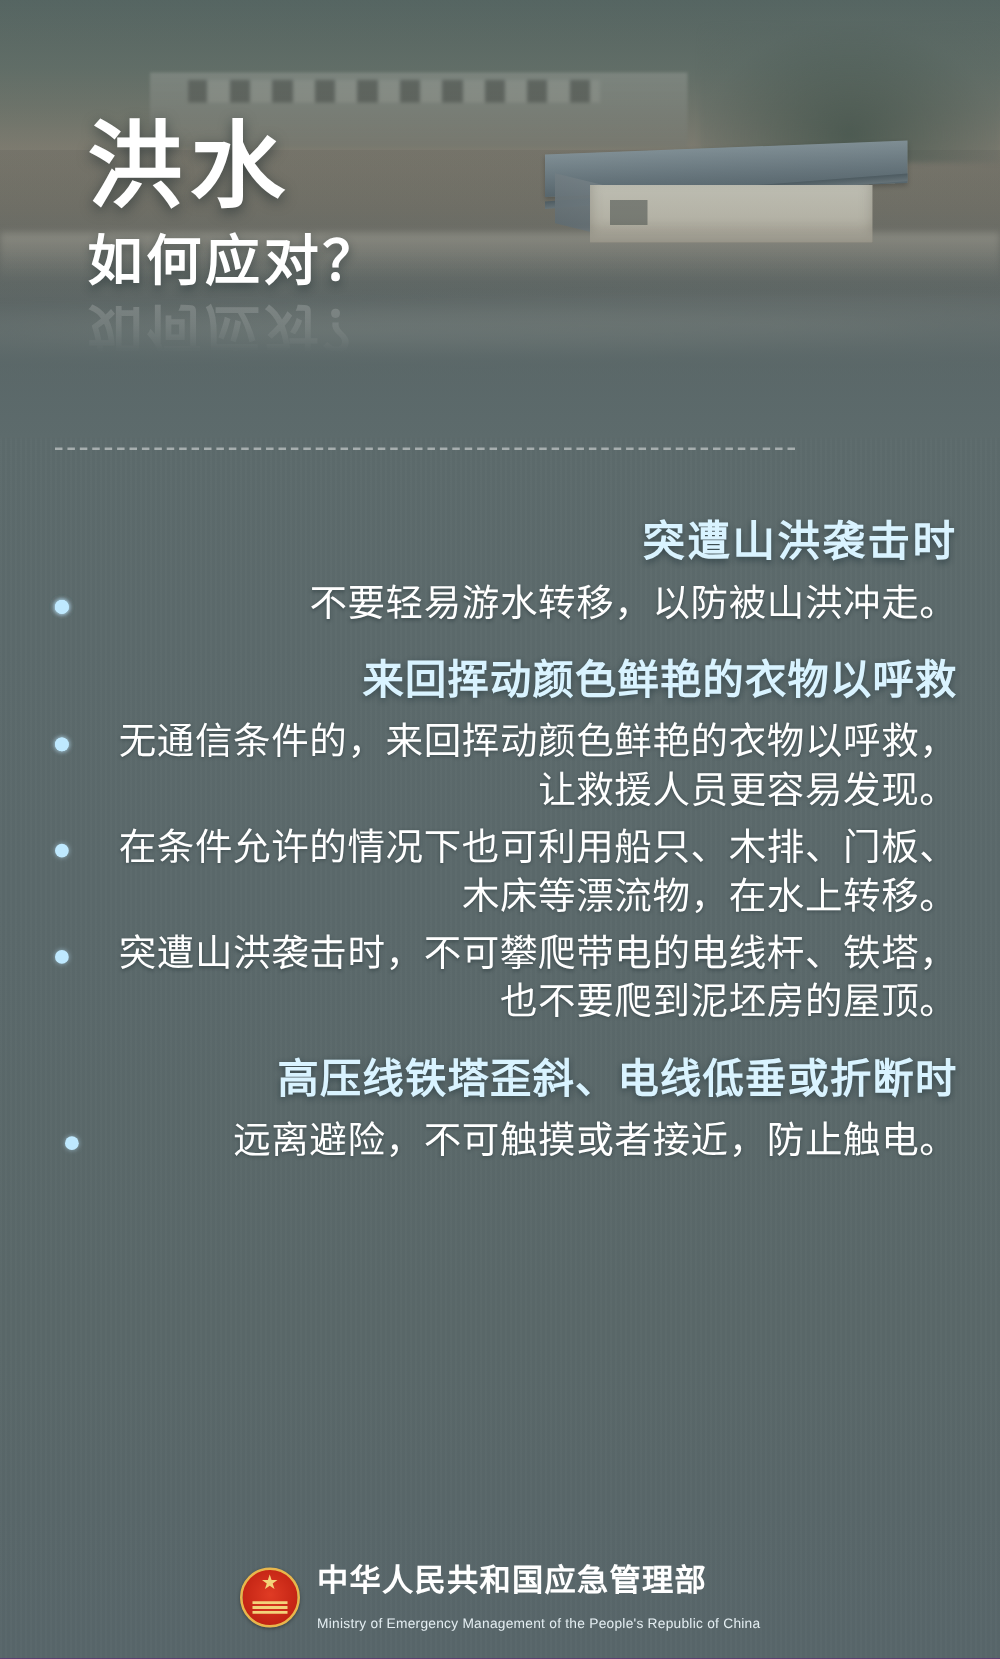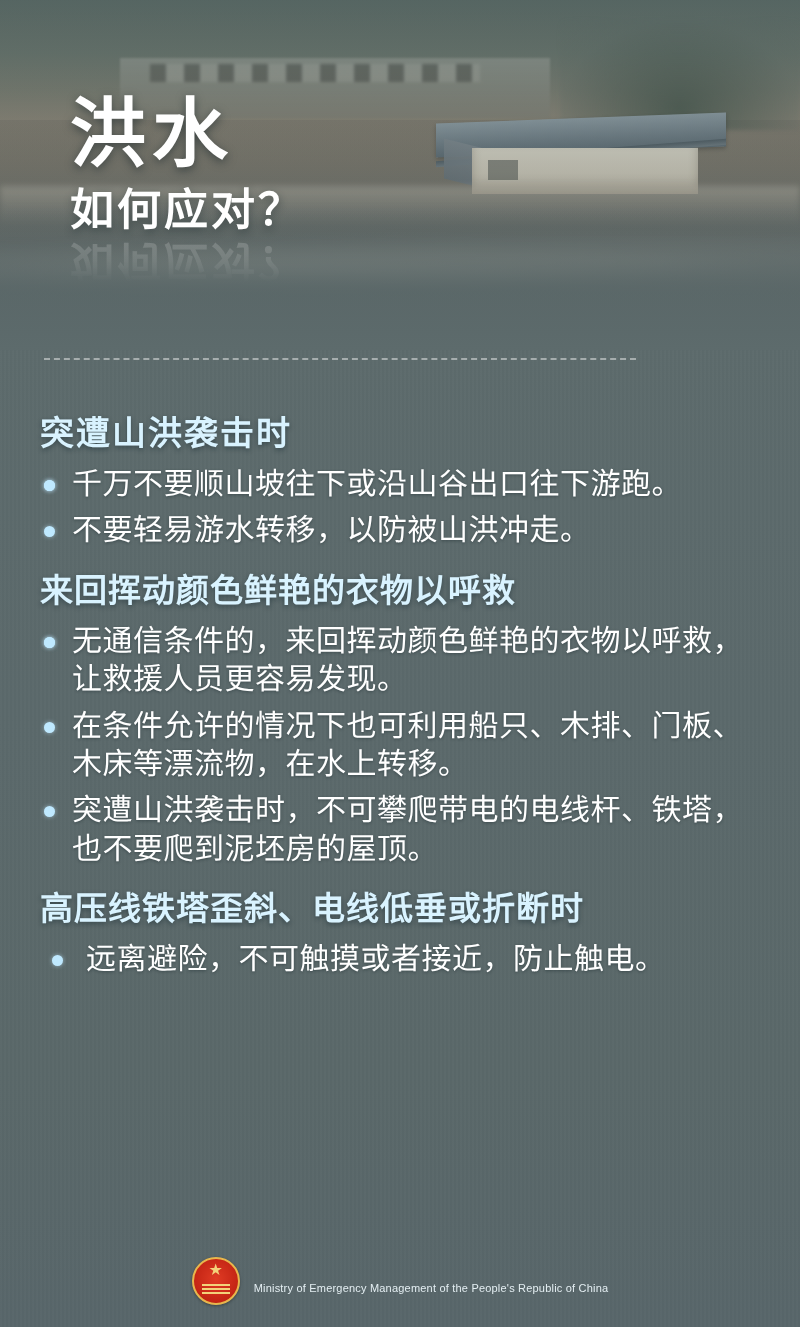--- a/index.html
+++ b/index.html
@@ -177,20 +177,21 @@
   }
 
   
   .content {
     position: absolute;
     left: 0; top: 392px;
     width: 800px;
     z-index: 6;
     padding: 0 34px;
     box-sizing: border-box;
+    text-align: right;
   }
   .section { margin-bottom: 6px; }
   .sec-head {
     font-size: 34px;
     font-weight: bold;
     color: #d9f3ff;
     letter-spacing: 2px;
     margin: 14px 0 10px 6px;
     text-shadow: 0 2px 5px rgba(10,30,40,.45);
   }
@@ -307,21 +308,20 @@
   <div class="content">
 
     <div class="section">
       <div class="sec-head">突遭山洪袭击时</div>
       <ul class="items">
         <li>
           <span class="dot"></span>
         </li>
         <li>
           <span class="dot"></span>
-          <span>千万不要顺山坡往下或沿山谷出口往下游跑。</span>
         </li>
         <li>
           <span class="dot"></span>
           <span>不要轻易游水转移，以防被山洪冲走。</span>
         </li>
       </ul>
     </div>
 
     <div class="section">
       <div class="sec-head wide">来回挥动颜色鲜艳的衣物以呼救</div>
@@ -352,17 +352,18 @@
           <span>远离避险，不可触摸或者接近，防止触电。</span>
         </li>
       </ul>
     </div>
 
   </div>
 
   <div class="footer">
     <div class="emblem"></div>
     <div class="footer-text">
+      <div class="footer-cn">中华人民共和国应急管理部</div>
       <div class="footer-en">Ministry of Emergency Management of the People's Republic of China</div>
     </div>
   </div>
 
 </div>
 
 </body></html>

